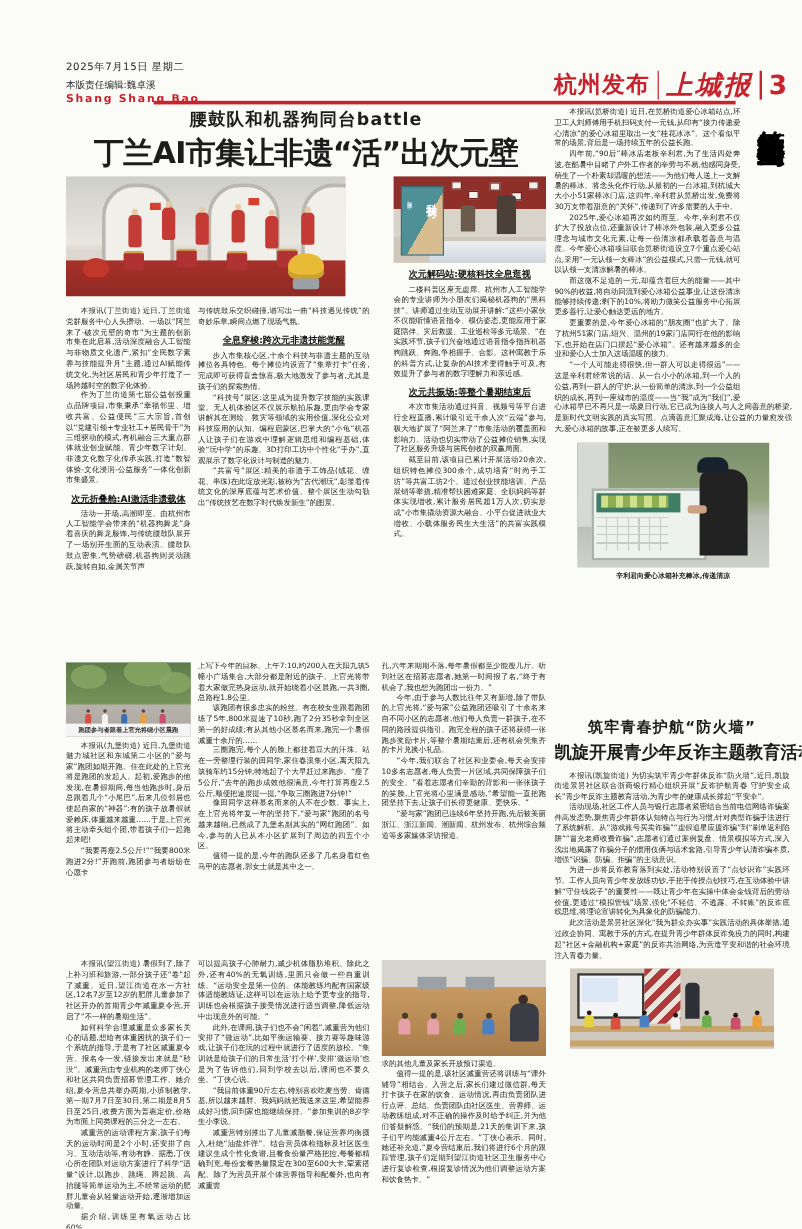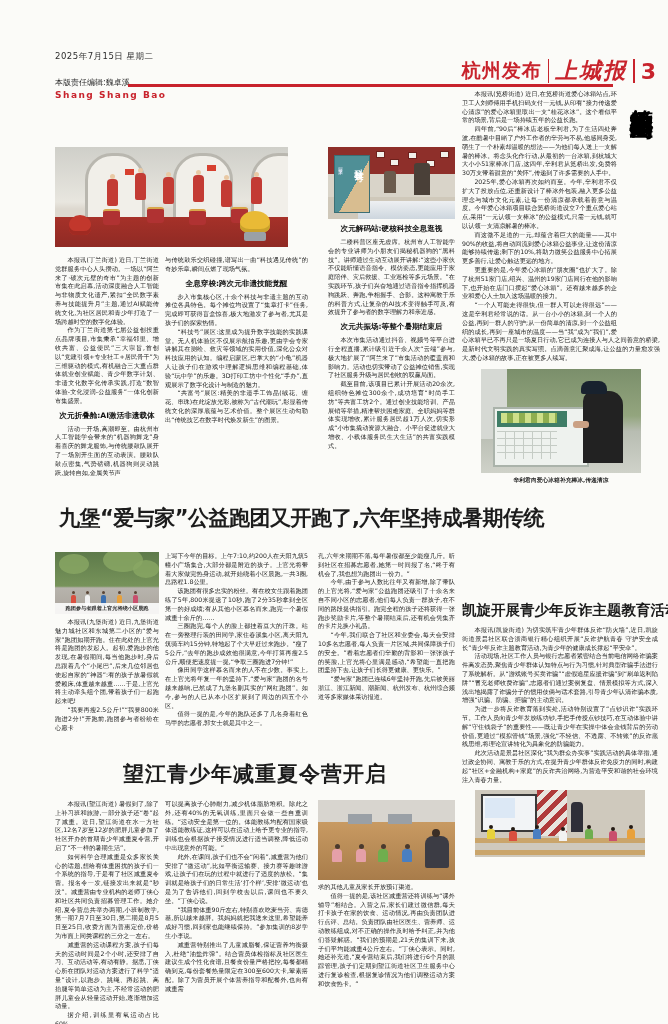--- a/index.html
+++ b/index.html
@@ -5,32 +5,32 @@
   html,body{margin:0;padding:0;}
   body{
     width:668px;height:1024px;position:relative;overflow:hidden;
     background:#fbfbf8;
     font-family:"DejaVu Sans","Liberation Sans",sans-serif;
     color:#1c1c1c;
   }
   
   .hdr-left{position:absolute;left:55px;top:52px;line-height:1.15;}
   .hdr-date{font-size:8.5px;color:#2a2a2a;letter-spacing:.5px;}
-  .hdr-editor{font-size:8px;color:#2a2a2a;margin-top:16px;}
+  .hdr-editor{font-size:8px;color:#2a2a2a;margin-top:4px;}
   .hdr-en{font-size:9px;font-weight:bold;color:#c8232c;letter-spacing:1.5px;margin-top:3px;}
   .hdr-rule{position:absolute;left:128px;top:84px;width:485px;height:2.5px;background:#c8232c;}
   .hdr-right{position:absolute;right:12px;top:56px;display:flex;align-items:center;gap:6px;}
   .hdr-sec{font-size:19px;font-weight:bold;color:#c8232c;letter-spacing:1px;}
   .hdr-div{width:1.5px;height:24px;background:#c8232c;}
   .hdr-paper{font-size:22px;font-weight:bold;color:#c8232c;font-family:"DejaVu Serif","Liberation Serif",serif;font-style:italic;letter-spacing:2px;}
   .hdr-no{font-size:22px;font-weight:bold;color:#c8232c;}
   
   .bp{margin:0;font-size:6.2px;line-height:8.8px;text-align:justify;text-indent:2em;color:#222;}
   .bp0{text-indent:0;}
-  .sub{font-size:7.6px;font-weight:bold;text-align:center;margin:5px 0 4px 0;color:#111;}
+  .sub{font-size:7.6px;font-weight:bold;text-align:center;margin:5px 0 4px 0;color:#111;text-decoration:underline;}
   .cap{font-size:5.8px;text-align:center;color:#222;font-weight:bold;}
   .col{position:absolute;overflow:hidden;}
   
   .art-dl{position:absolute;left:55px;top:90px;width:400px;height:455px;}
   .dl-kicker{font-size:14.5px;font-weight:bold;text-align:center;letter-spacing:1px;}
   .dl-head{font-size:25px;font-weight:bold;text-align:center;letter-spacing:-.5px;margin-top:2px;white-space:nowrap;}
   
   .phA{position:absolute;left:0;top:57px;width:233px;height:100px;background:linear-gradient(#cfcfc9,#e8e6df 55%,#ddd8cf 62%);overflow:hidden;}
   .phA .arch{position:absolute;top:6px;width:54px;height:70px;border-radius:27px 27px 0 0;background:#f1efe9;border:3px solid #b9b7af;}
   .phA .carpet{position:absolute;left:0;bottom:0;width:100%;height:30px;background:linear-gradient(#a63129,#8f2a24);}
@@ -107,20 +107,22 @@
   <div class="hdr-right">
     <span class="hdr-sec">杭州发布</span>
     <span class="hdr-div"></span>
     <span class="hdr-paper">上城报</span>
     <span class="hdr-div"></span>
     <span class="hdr-no">3</span>
   </div>
 </div>
 
 <div class="art-dl">
+  <div class="dl-kicker">腰鼓队和机器狗同台battle</div>
+  <div class="dl-head">丁兰AI市集让非遗“活”出次元壁</div>
 
   <div class="phA">
     <div class="arch" style="left:30px"></div>
     <div class="arch" style="left:118px"></div>
     <div class="arch" style="left:196px"></div>
     <div class="carpet"></div>
     <div class="figure" style="left:52px;top:32px"></div>
     <div class="figure" style="left:80px;top:26px"></div>
     <div class="figure" style="left:108px;top:30px"></div>
     <div class="figure" style="left:138px;top:28px"></div>
@@ -188,21 +190,20 @@
     <div class="pops"></div>
     <div class="grid"></div>
     <div class="man"></div>
     <div class="capx"></div>
     <div class="arm"></div>
   </div>
   <div class="cap">辛利君向爱心冰箱补充棒冰,传递清凉</div>
 </div>
 
 <div class="art-jb">
-  <div class="jb-head">九堡“爱与家”公益跑团又开跑了,六年坚持成暑期传统</div>
   <div class="phC">
     <div class="leaf" style="left:4px;top:2px;width:30px;height:20px"></div>
     <div class="leaf" style="left:48px;top:-4px;width:40px;height:24px"></div>
     <div class="leaf" style="left:78px;top:8px;width:26px;height:18px"></div>
     <div class="runner" style="left:16px;background:#d94f3f"></div>
     <div class="runner" style="left:30px;background:#f2f2f2"></div>
     <div class="runner" style="left:46px;background:#3a6fb0"></div>
     <div class="runner" style="left:62px;background:#e8a13c"></div>
     <div class="runner" style="left:78px;background:#c94f6d"></div>
     <div class="strip">
@@ -222,21 +223,20 @@
   </div>
   <div class="col" style="left:263px;top:54px;width:137px;height:212px">
     <p class="bp bp0">孔,六年来期期不落,每年暑假都至少能瘦几斤。听到社区在招募志愿者,她第一时间报了名,“终于有机会了,我也想为跑团出一份力。”</p>
     <p class="bp">今年,由于参与人数比往年又有新增,除了带队的上官光将,“爱与家”公益跑团还吸引了十余名来自不同小区的志愿者,他们每人负责一群孩子,在不同的路段提供指引。跑完全程的孩子还将获得一张跑步奖励卡片,等整个暑期结束后,还有机会凭集齐的卡片兑换小礼品。</p>
     <p class="bp">“今年,我们联合了社区和业委会,每天会安排10多名志愿者,每人负责一片区域,共同保障孩子们的安全。”看着志愿者们辛勤的背影和一张张孩子的笑脸,上官光将心里满是感动,“希望能一直把跑团坚持下去,让孩子们长得更健康、更快乐。”</p>
     <p class="bp">“爱与家”跑团已连续6年坚持开跑,先后被美丽浙江、浙江新闻、潮新闻、杭州发布、杭州综合频道等多家媒体采访报道。</p>
   </div>
 </div>
 
 <div class="art-wj">
-  <div class="wj-head">望江青少年减重夏令营开启</div>
   <div class="col" style="left:0;top:40px;width:104px;height:224px">
     <p class="bp">本报讯(望江街道) 暑假到了,除了上补习班和旅游,一部分孩子还“卷”起了减重。近日,望江街道在水一方社区,12名7岁至12岁的肥胖儿童参加了社区开办的首期青少年减重夏令营,开启了“不一样的暑期生活”。</p>
     <p class="bp">如何科学合理减重是众多家长关心的话题,想给有体重困扰的孩子们一个系统的指导,于是有了社区减重夏令营。报名令一发,链接发出来就是“秒没”。减重营由专业机构的老师丁侠心和社区共同负责招募管理工作。她介绍,夏令营总共举办两期,小班制教学,第一期7月7日至30日,第二期是8月5日至25日,收费方面为普惠定价,价格为市面上同类课程的三分之一左右。</p>
     <p class="bp">减重营的运动课程方案,孩子们每天的运动时间是2个小时,还安排了自习、互动活动等,有动有静。据悉,丁侠心所在团队对运动方案进行了科学“适量”设计,以跑步、跳绳、蹲起跳、高抬腿等简单运动为主,不经常运动的肥胖儿童会从轻量运动开始,逐渐增加运动量。</p>
     <p class="bp">据介绍,训练里有氧运动占比60%,</p>
   </div>
   <div class="col" style="left:110px;top:40px;width:143px;height:224px">
     <p class="bp bp0">可以提高孩子心肺耐力,减少机体脂肪堆积。除此之外,还有40%的无氧训练,里面只会做一些自重训练。“运动安全是第一位的。体能教练均配有国家级体适能教练证,这样可以在运动上给予更专业的指导,训练也会根据孩子接受情况进行适当调整,降低运动中出现意外的可能。”</p>
     <p class="bp">此外,在课间,孩子们也不会“闲着”,减重营为他们安排了“微运动”,比如平衡运输赛、接力赛等趣味游戏,让孩子们在玩的过程中就进行了适度的放松。“集训就是给孩子们的日常生活‘打个样’,安排‘微运动’也是为了告诉他们,回到学校去以后,课间也不要久坐。”丁侠心说。</p>
     <p class="bp">“我目前体重90斤左右,特别喜欢吃麦当劳、肯德基,所以越来越胖。我妈妈就把我送来这里,希望能养成好习惯,回到家也能继续保持。”参加集训的8岁学生小李说。</p>
@@ -251,20 +251,21 @@
       <div class="kid" style="left:60px;background:#6fae4e"></div>
       <div class="kid" style="left:84px;background:#4a7fc1"></div>
       <div class="coach"></div>
     </div>
     <p class="bp bp0">求的其他儿童及家长开放预订渠道。</p>
     <p class="bp">值得一提的是,该社区减重营还将训练与“课外辅导”相结合。入营之后,家长们建过微信群,每天打卡孩子在家的饮食、运动情况,再由负责团队进行点评、总结。负责团队由社区医生、营养师、运动教练组成,对不正确的操作及时给予纠正,并为他们答疑解惑。“我们的预期是,21天的集训下来,孩子们平均能减重4公斤左右。”丁侠心表示。同时,她还补充道,“夏令营结束后,我们将进行6个月的跟踪管理,孩子们定期到望江街道社区卫生服务中心进行复诊检查,根据复诊情况为他们调整运动方案和饮食热卡。”</p>
   </div>
 </div>
 
 <div class="art-kx">
+  <div class="kx-kicker">筑牢青春护航“防火墙”</div>
   <div class="kx-head">凯旋开展青少年反诈主题教育活动</div>
   <p class="bp">本报讯(凯旋街道) 为切实筑牢青少年群体反诈“防火墙”,近日,凯旋街道景昙社区联合浙商银行精心组织开展“反诈护航青春 守护安全成长”青少年反诈主题教育活动,为青少年的健康成长撑起“平安伞”。</p>
   <p class="bp">活动现场,社区工作人员与银行志愿者紧密结合当前电信网络诈骗案件高发态势,聚焦青少年群体认知特点与行为习惯,针对典型诈骗手法进行了系统解析。从“游戏账号买卖诈骗”“虚假追星应援诈骗”到“刷单返利陷阱”“冒充老师收费诈骗”,志愿者们通过案例复盘、情景模拟等方式,深入浅出地揭露了诈骗分子的惯用伎俩与话术套路,引导青少年认清诈骗本质,增强“识骗、防骗、拒骗”的主动意识。</p>
   <p class="bp">为进一步将反诈教育落到实处,活动特别设置了“点钞识诈”实践环节。工作人员向青少年发放练功钞,手把手传授点钞技巧,在互动体验中讲解“守住钱袋子”的重要性——既让青少年在实操中体会金钱背后的劳动价值,更通过“模拟管钱”场景,强化“不轻信、不透露、不转账”的反诈底线思维,将理论宣讲转化为具象化的防骗能力。</p>
   <p class="bp">此次活动是景昙社区深化“我为群众办实事”实践活动的具体举措,通过政企协同、寓教于乐的方式,在提升青少年群体反诈免疫力的同时,构建起“社区+金融机构+家庭”的反诈共治网络,为营造平安和谐的社会环境注入青春力量。</p>
   <div class="phF">
     <div class="screen"></div>
     <div class="slide"></div>
     <div class="stripes"></div>
     <div class="teacher"></div>

